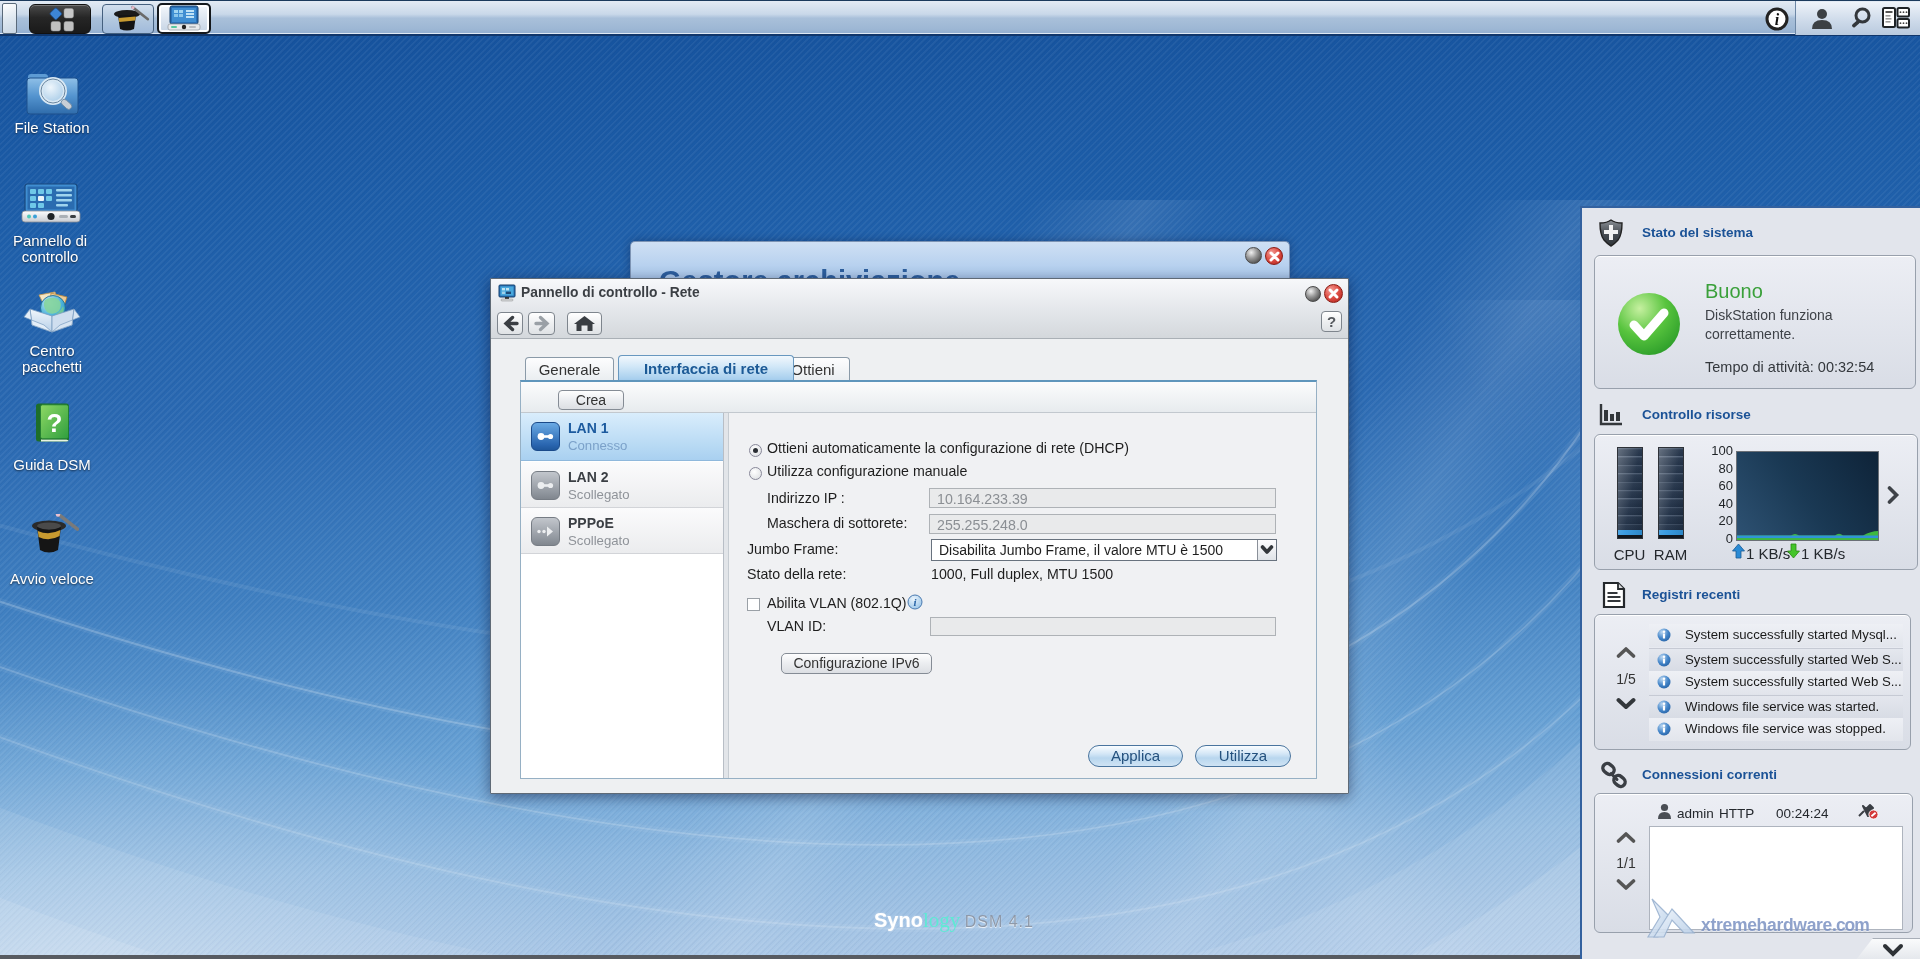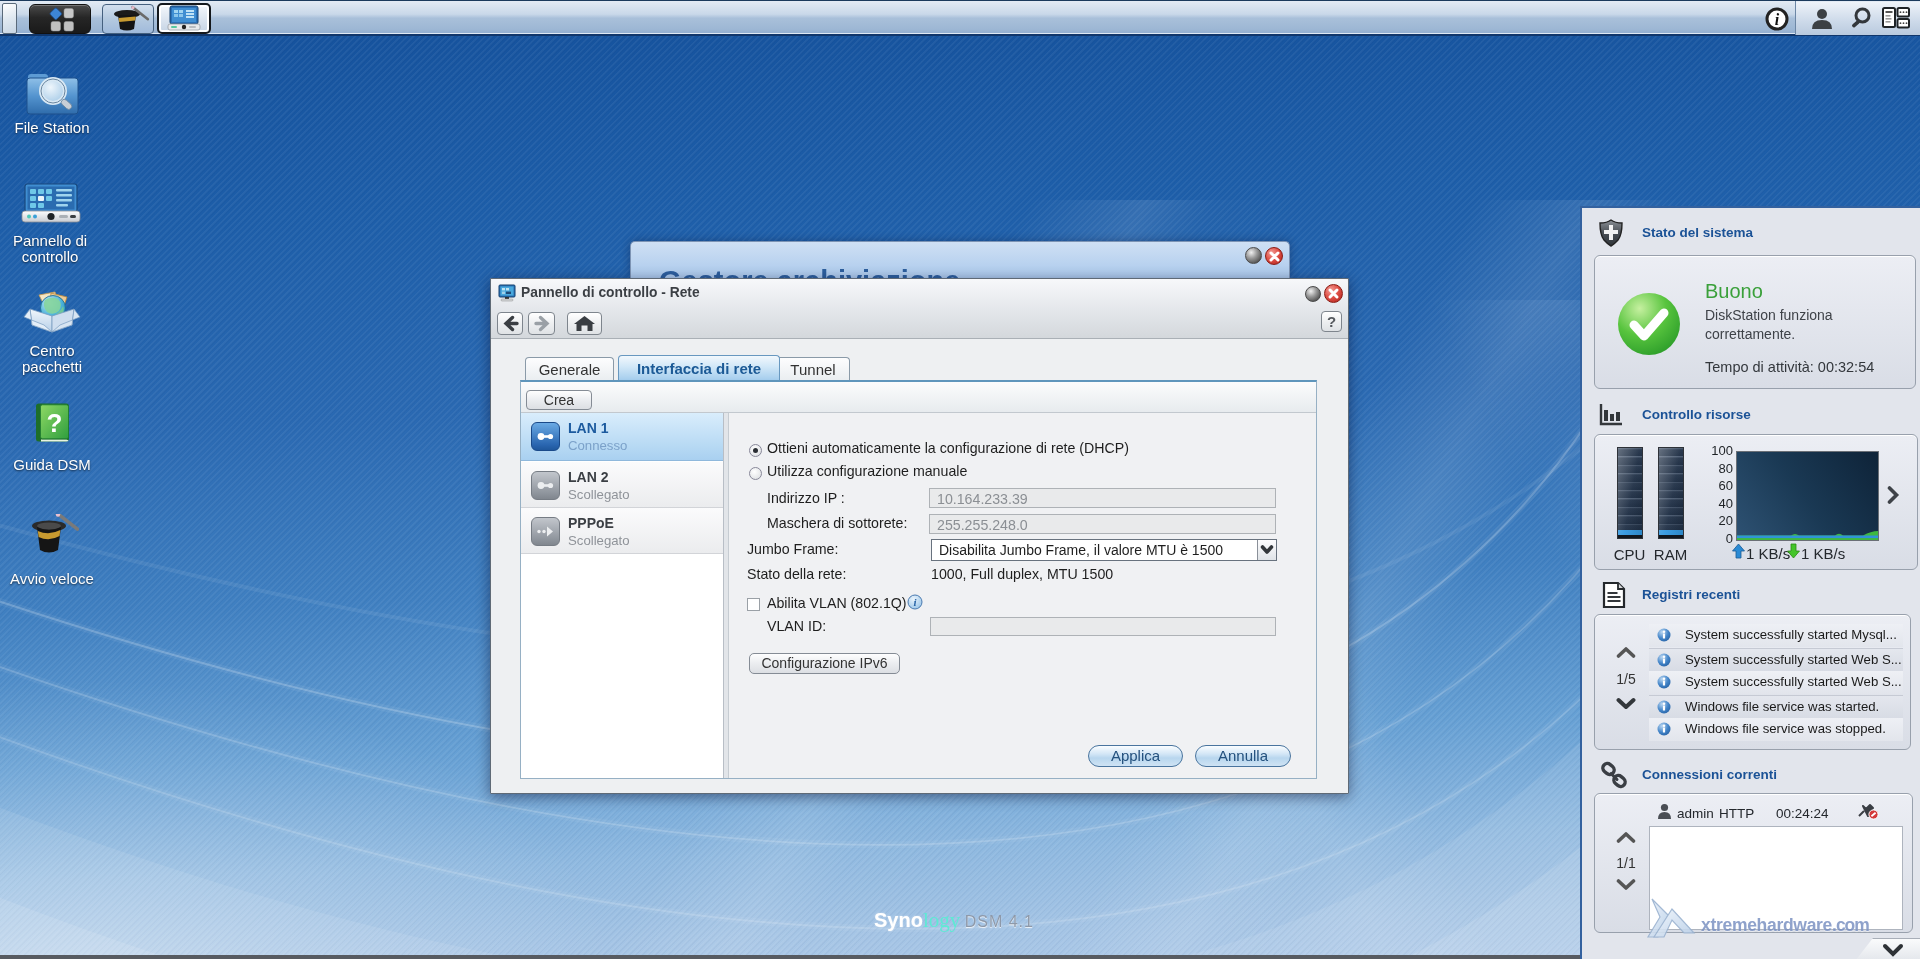--- a/index.html
+++ b/index.html
@@ -52,21 +52,21 @@
 .ftitle{position:absolute;left:30px;top:6px;font-size:13.8px;font-weight:bold;color:#3b3f44;}
 .navbtn{position:absolute;box-sizing:border-box;height:23px;border:1px solid #7e858d;border-radius:4px;
  background:linear-gradient(#ffffff,#eceef0 55%,#dfe2e5);}
 .tab{position:absolute;box-sizing:border-box;border:1px solid #8a9aa8;border-bottom:none;border-radius:4px 4px 0 0;
  background:linear-gradient(#fdfdfe,#e9edf0);font-size:15px;color:#333;text-align:center;}
 .tabsel{background:linear-gradient(#f2f8fd,#cfe6f7 45%,#a8cfee 92%,#9cc8ea);color:#1c5a96;font-weight:bold;border-color:#6898c0;}
 .fbody{position:absolute;left:29px;top:101px;width:797px;height:399px;border:1px solid #96b0c4;border-top:2px solid #5f96bc;
  background:#f0f1f3;box-sizing:border-box;}
 .ltool{position:absolute;left:0;top:0;width:795px;height:31px;background:linear-gradient(#fbfcfd,#e7ebee);border-bottom:1px solid #c2c8ce;box-sizing:border-box;}
 .gbtn{position:absolute;box-sizing:border-box;border:1px solid #858c95;border-radius:4px;
- background:linear-gradient(#fefefe,#ebedf0 50%,#dcdfe3);font-size:14px;color:#333;text-align:center;}
+ background:linear-gradient(#fefefe,#ebedf0 50%,#dcdfe3);font-size:14px;color:#333;text-align:center;margin-left:32px;}
 .llist{position:absolute;left:0;top:31px;width:203px;height:365px;background:#fff;border-right:1px solid #b8bec6;box-sizing:border-box;}
 .lrow{position:absolute;left:0;width:202px;box-sizing:border-box;}
 .licon{position:absolute;left:10px;top:9px;width:29px;height:29px;border-radius:6px;box-sizing:border-box;}
 .lname{position:absolute;left:47px;top:7px;font-size:14px;font-weight:bold;}
 .lsub{position:absolute;left:47px;top:25px;font-size:13.2px;}
 .fsplit{position:absolute;left:203px;top:31px;width:5px;height:365px;background:#e2e5e9;border-right:1px solid #c6ccd2;box-sizing:border-box;}
 .fform{position:absolute;left:208px;top:31px;width:587px;height:365px;background:#f0f1f3;}
 .flabel{position:absolute;font-size:14.2px;color:#1e1e1e;}
 .ffield{position:absolute;box-sizing:border-box;height:20px;background:#e9eaeb;border:1px solid #aeb2b6;
  font-size:14.2px;color:#8b8f94;padding:2px 0 0 7px;}
@@ -258,22 +258,22 @@
   </div>
   <div class="navbtn" style="left:76px;top:33px;width:35px;">
    <svg width="33" height="21" viewBox="0 0 33 21">
     <path d="M16.5 3 L27 11 L24.5 11 L24.5 18 L19.5 18 L19.5 12.5 L13.5 12.5 L13.5 18 L8.5 18 L8.5 11 L6 11 Z" fill="#3a3e43"></path>
    </svg>
   </div>
   <div class="navbtn" style="left:830px;top:32px;width:21px;height:21px;">
    <div style="position:absolute;left:0;top:1px;width:19px;text-align:center;font-size:15px;font-weight:bold;color:#55595e;">?</div>
   </div>
   <div class="tab" style="left:34px;top:78px;width:89px;height:24px;line-height:24px;">Generale</div>
-  <div class="tab" style="left:285px;top:78px;width:74px;height:24px;line-height:24px;">Tunnel</div>
-  <div class="tab tabsel" style="left:127px;top:76px;width:162px;height:26px;line-height:26px;">Interfaccia di rete</div>
+  <div class="tab" style="left:285px;top:78px;width:74px;height:24px;line-height:24px;">Ottieni</div>
+  <div class="tab tabsel" style="left:127px;top:76px;width:176px;height:26px;line-height:26px;">Interfaccia di rete</div>
   <div class="fbody">
    <div class="ltool"></div>
    <div class="gbtn" style="left:5px;top:8px;width:66px;height:20px;line-height:18px;">Crea</div>
    <div class="llist">
     <div class="lrow" style="top:0;height:48px;background:linear-gradient(#d9edfc,#b5d8f3 75%,#a9d0f0);border-bottom:1px solid #8fb8dc;">
      <div class="licon" style="background:linear-gradient(#6aaae4,#2a66b0 80%,#1f579c);border:1px solid #1a4a8a;">
       <svg width="27" height="27" viewBox="0 0 27 27">
                 <circle cx="9" cy="13.5" r="3.4" fill="#fff"></circle>
                 <circle cx="18.5" cy="13.5" r="2.6" fill="#fff"></circle>
                 <rect x="9" y="12.2" width="9" height="2.6" fill="#fff"></rect>
@@ -338,21 +338,21 @@
             <stop offset="0" stop-color="#eaf4fc"></stop>
             <stop offset="1" stop-color="#8abce4"></stop>
           </radialGradient>
         </defs>
    <text x="8" y="12" font-size="11" font-style="italic" font-weight="bold" font-family="Liberation Serif,serif" fill="#2a66a8" text-anchor="middle">i</text>
   </svg>
   <div class="flabel" style="left:276px;top:339px;">VLAN ID:</div>
   <div class="ffield" style="left:439px;top:338px;width:346px;height:19px;"></div>
   <div class="gbtn" style="left:258px;top:374px;width:151px;height:21px;line-height:19px;border-radius:5px;">Configurazione IPv6</div>
   <div class="pill" style="left:597px;top:466px;width:95px;">Applica</div>
-  <div class="pill" style="left:704px;top:466px;width:96px;">Annulla</div>
+  <div class="pill" style="left:704px;top:466px;width:96px;">Utilizza</div>
  </div>
  <div class="sbar">
   <svg width="26" height="28" viewBox="0 0 26 28" style="position:absolute;left:16px;top:11px;">
    <path d="M13 1 Q17 4 24 4 Q24 16 20 21 Q16 25.5 13 27 Q10 25.5 6 21 Q2 16 2 4 Q9 4 13 1 Z" fill="url(#shg)" stroke="#222" stroke-width="1.4"></path>
    <defs>
           <linearGradient id="shg" x1="0" y1="0" x2="0" y2="1">
             <stop offset="0" stop-color="#8a8f95"></stop>
             <stop offset="0.5" stop-color="#4a4f55"></stop>
             <stop offset="1" stop-color="#2e3338"></stop>
           </linearGradient>

